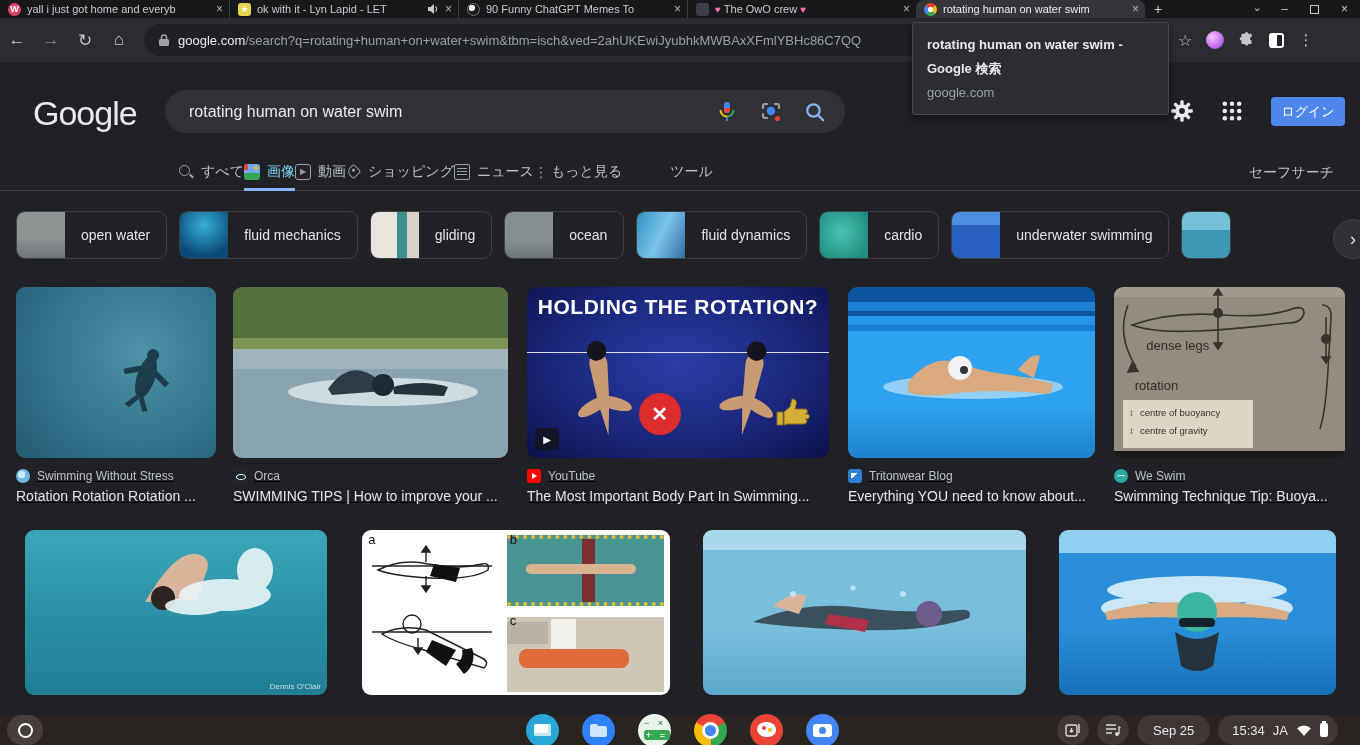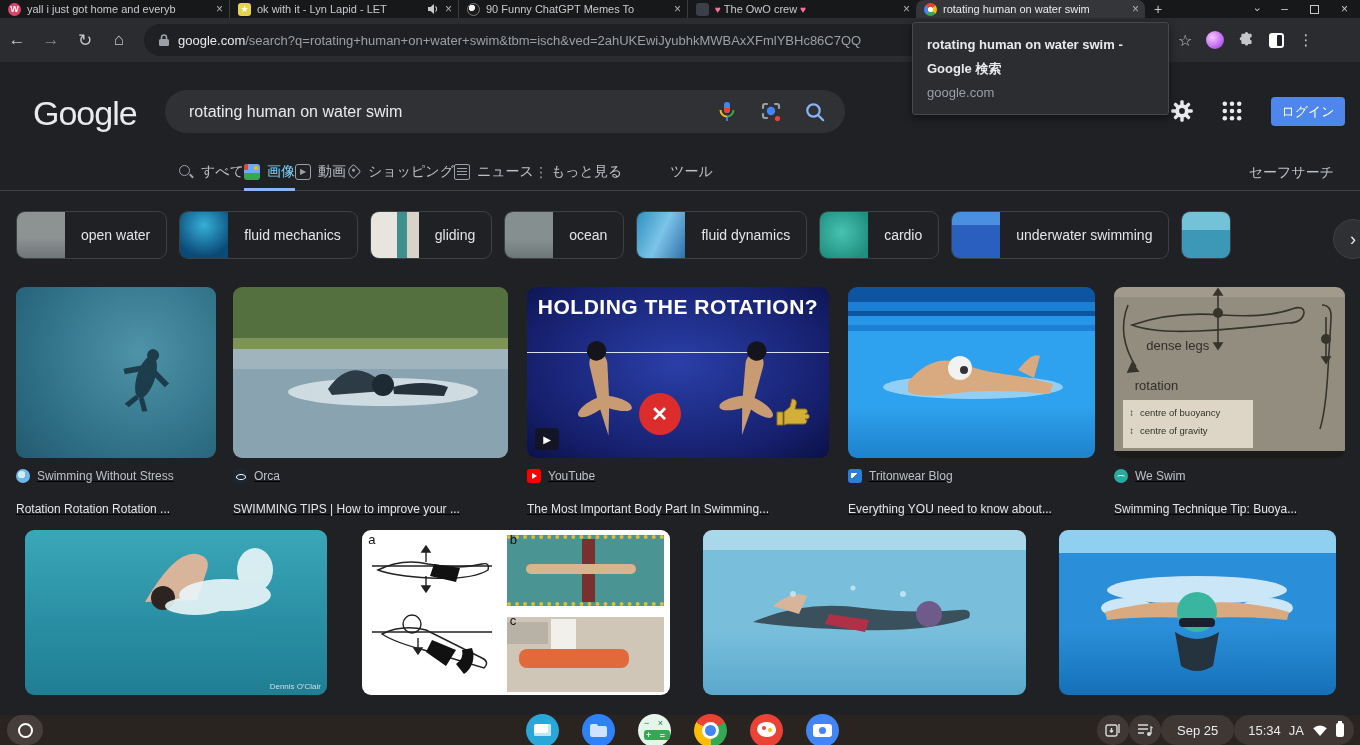--- a/index.html
+++ b/index.html
@@ -90,21 +90,21 @@
   .t5{background:linear-gradient(115deg,#2f8fc0,#7cc4e8 50%,#2f6fa8);}
   .t6{background:radial-gradient(circle at 45% 45%,#49c2b2,#1f8f80 80%);}
   .t7{background:linear-gradient(180deg,#4a8fe0 0 30%,#2a5fc0 30%);}
   .t9{background:linear-gradient(180deg,#74c2d8 0 40%,#3d98b8 40%);}
 
   
   .card{position:absolute;border-radius:9px;overflow:hidden;}
   .caption{position:absolute;text-decoration:underline;}
   .src-row{display:flex;align-items:center;gap:7px;height:16px;}
   .src-name{color:#bdc1c6;font-size:12px;white-space:nowrap;overflow:hidden;}
-  .cap-title{margin-top:18px;color:#e3e5e8;font-size:12px;white-space:nowrap;overflow:hidden;}
+  .cap-title{margin-top:4px;color:#e3e5e8;font-size:14px;white-space:nowrap;overflow:hidden;}
   .cfav{width:14px;height:14px;border-radius:50%;flex:0 0 auto;}
   .cf-sws{background:radial-gradient(circle at 40% 40%,#cfeaf8 0 30%,#6db8e8 32%);}
   .cf-orca{border-radius:3px;background:#1d2733;position:relative;}
   .cf-orca::after{content:"";position:absolute;left:3px;top:5px;width:8px;height:4px;border:1.3px solid #fff;border-radius:50%;}
   .cf-yt{border-radius:3px;background:#f00;position:relative;}
   .cf-yt::after{content:"";position:absolute;left:5px;top:4px;border-left:5px solid #fff;border-top:3px solid transparent;border-bottom:3px solid transparent;}
   .cf-triton{border-radius:3px;background:#2d7dd2;position:relative;}
   .cf-triton::after{content:"";position:absolute;left:3px;top:4px;width:8px;height:5px;background:linear-gradient(135deg,#fff 0 50%,transparent 50%);}
   .cf-weswim{background:#2aa9a0;position:relative;}
   .cf-weswim::after{content:"";position:absolute;left:3px;top:6px;width:8px;height:3px;border-top:1.6px solid #fff;border-radius:50%;}
@@ -153,21 +153,21 @@
   .ap-calc::after{content:"+ =";position:absolute;left:6px;top:16px;font-size:9px;color:#fff;letter-spacing:3px;text-shadow:0 0 0 #fff;background:#34a853;border-radius:3px;padding:0 2px;}
   .ap-chrome{background:conic-gradient(from -60deg,#ea4335 0 120deg,#34a853 0 240deg,#fbbc05 0 360deg);}
   .ap-chrome::before{content:"";position:absolute;left:8px;top:8px;width:17px;height:17px;border-radius:50%;background:#fff;}
   .ap-chrome::after{content:"";position:absolute;left:11px;top:11px;width:11px;height:11px;border-radius:50%;background:#4285f4;}
   .ap-canvas{background:#ea4335;}
   .ap-canvas::after{content:"";position:absolute;left:7px;top:8px;width:19px;height:15px;background:#fff;border-radius:50% 50% 45% 55%;}
   .ap-canvas::before{content:"";position:absolute;left:12px;top:12px;width:4px;height:4px;border-radius:50%;background:#ea4335;z-index:1;box-shadow:6px 2px 0 #fbbc05;}
   .ap-camera{background:#4285f4;}
   .ap-camera::after{content:"";position:absolute;left:7px;top:10px;width:19px;height:13px;background:#fff;border-radius:3px;}
   .ap-camera::before{content:"";position:absolute;left:13px;top:13px;width:7px;height:7px;border-radius:50%;background:#4285f4;z-index:1;}
-  .shelf-right{position:absolute;right:6px;display:flex;align-items:center;gap:0;height:30px;}
+  .shelf-right{position:absolute;right:22px;display:flex;align-items:center;gap:8px;height:30px;}
   .tray-circle{width:32px;height:30px;border-radius:15px;background:#3e3733;display:flex;align-items:center;justify-content:center;}
   .date-pill{height:30px;border-radius:15px;background:#3e3733;color:#e8eaed;font-size:13px;display:flex;align-items:center;padding:0 16px;}
   .status-pill{height:30px;border-radius:15px;background:#3e3733;color:#e8eaed;font-size:13px;display:flex;align-items:center;gap:8px;padding:0 10px 0 14px;}
   .batt{width:8px;height:14px;border-radius:2px;background:#fff;position:relative;}
   .batt::before{content:"";position:absolute;left:2px;top:-2px;width:4px;height:2px;background:#fff;}
 
   svg{display:block;}
   .abs{position:absolute;}
 </style>
 </head>

